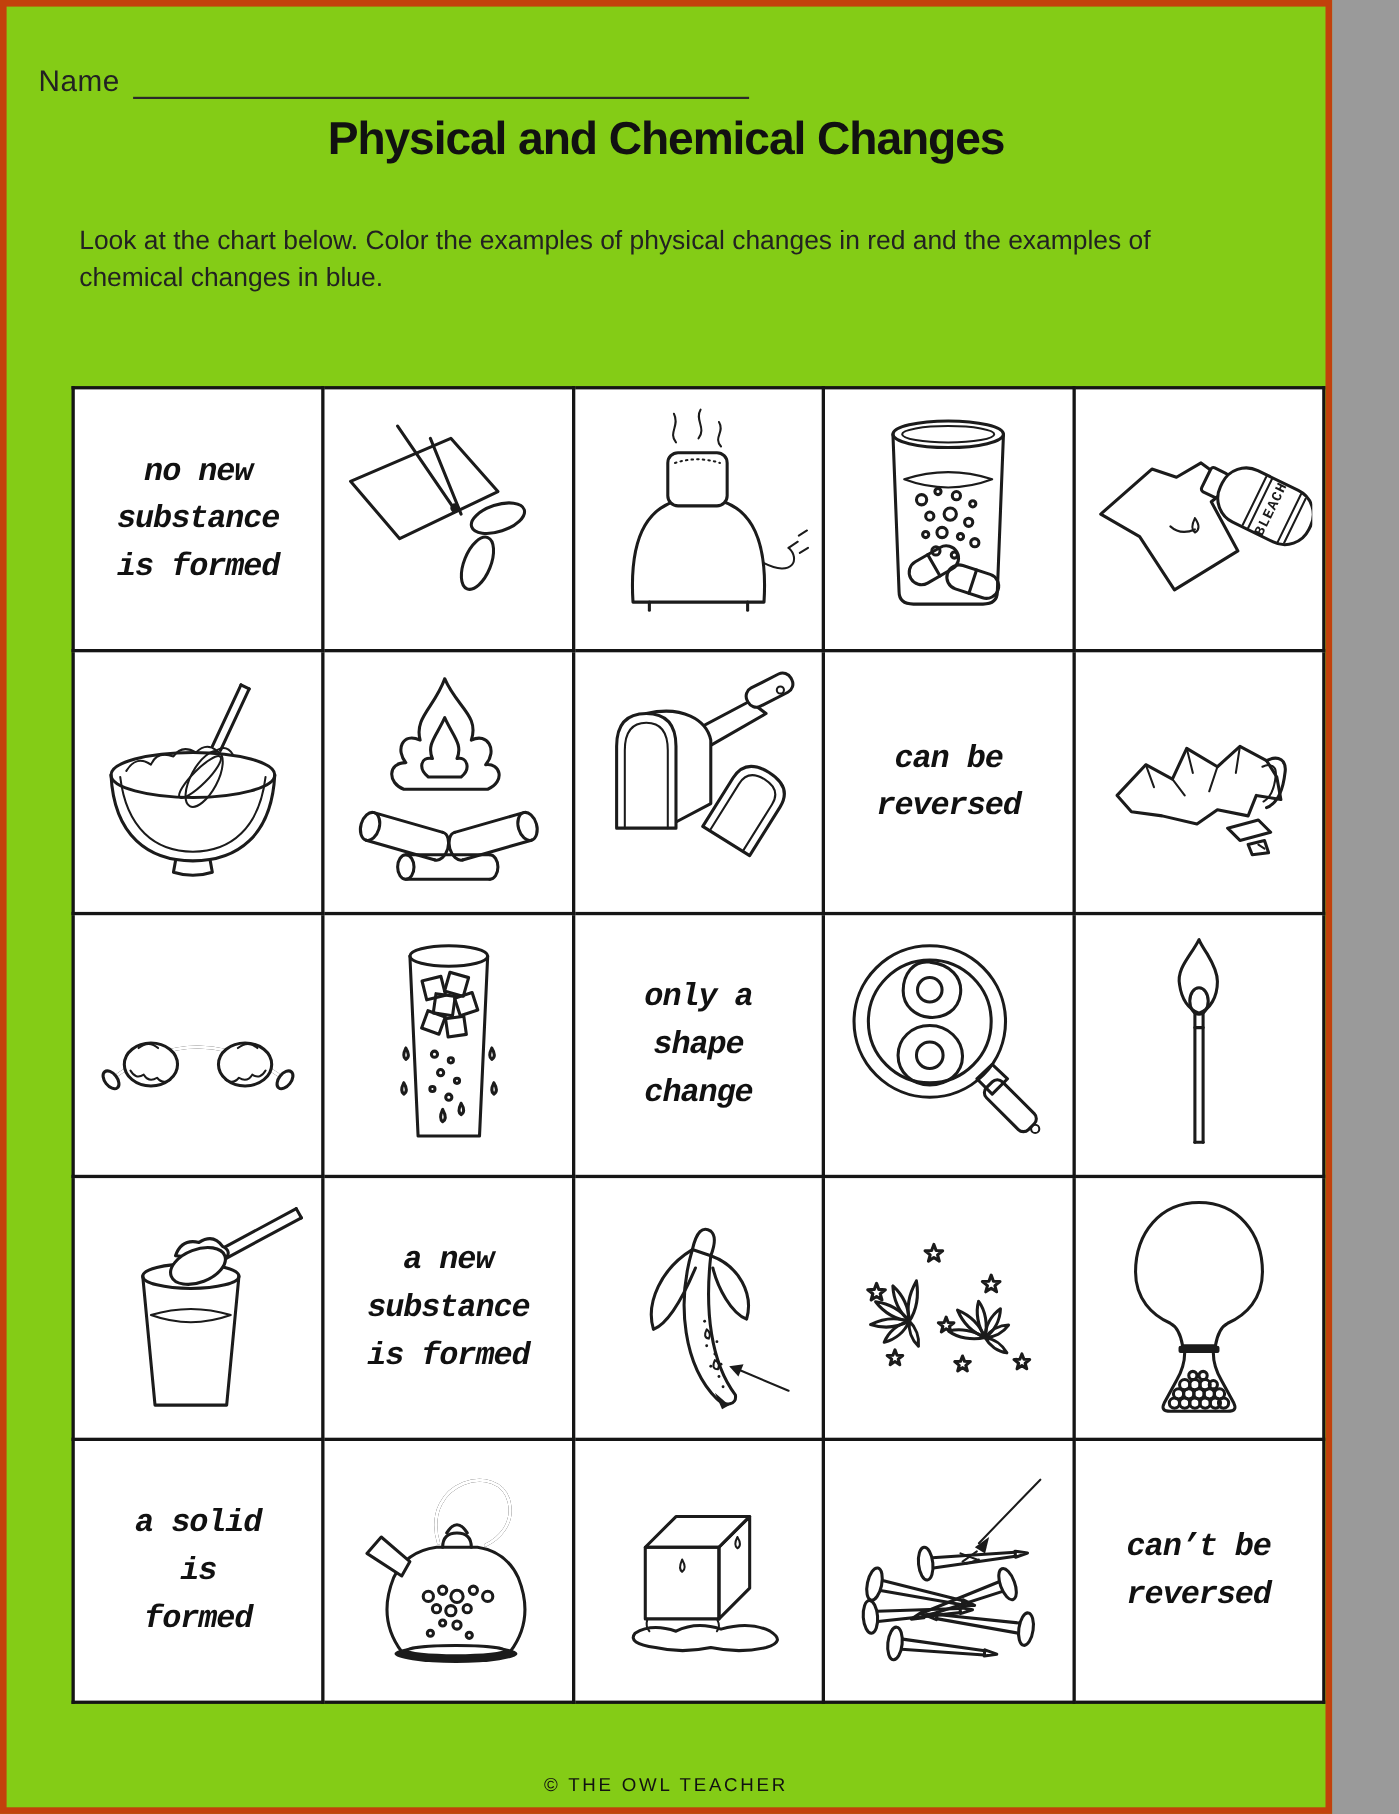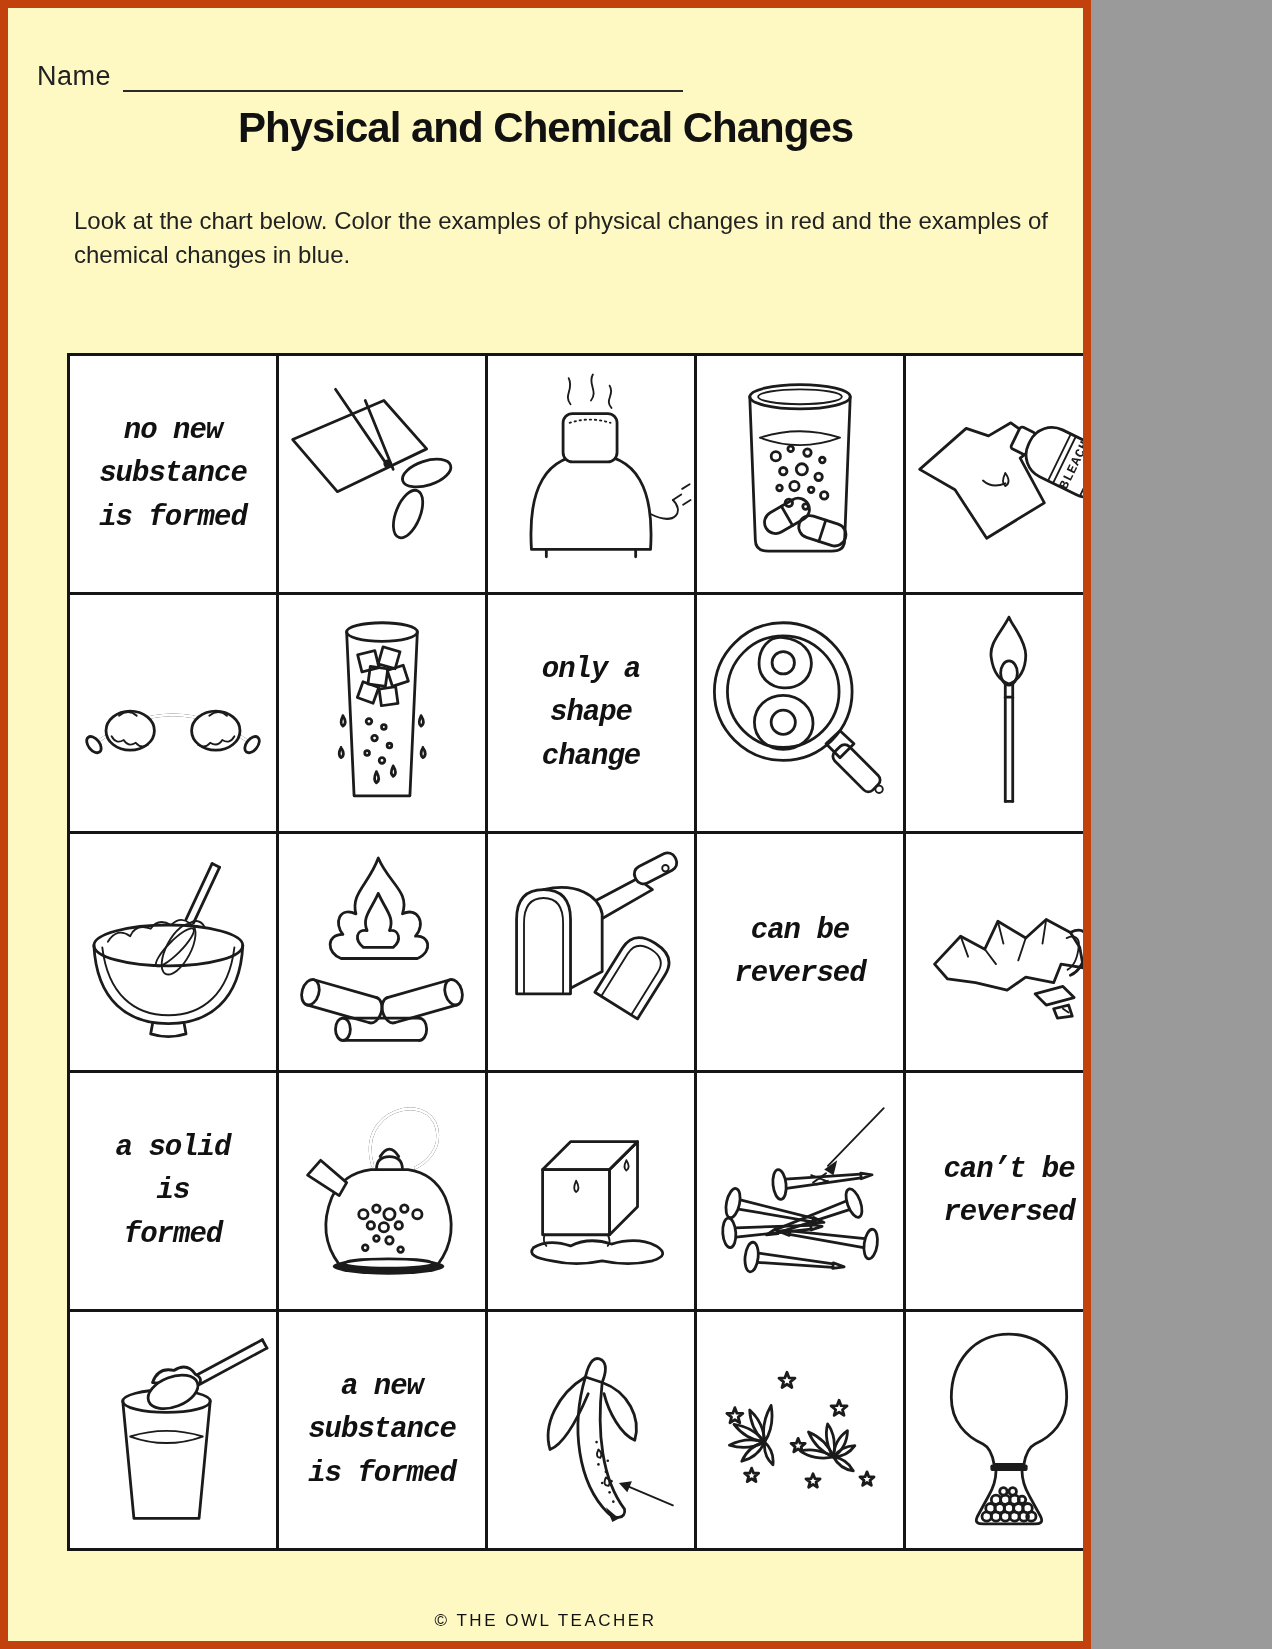--- a/index.html
+++ b/index.html
@@ -1,16 +1,16 @@
 <!DOCTYPE html>
 <html><head>
 <meta charset="utf-8">
 <style>
   html,body{margin:0;padding:0;background:#9a9a9a;}
-  .page{position:relative;width:1091px;height:1649px;background:#fef9c3;border:8px solid #c2410c;
+  .page{position:relative;width:1211px;height:1649px;background:#84cc16;border:6px solid #c2410c;
         box-sizing:border-box;font-family:"Liberation Sans",sans-serif;color:#1a1a1a;overflow:hidden;}
   .name-row{position:absolute;top:52px;left:29px;font-size:27px;letter-spacing:.5px;color:#222;}
   .name-line{display:inline-block;width:560px;height:30px;border-bottom:2px solid #2a2a2a;
              margin-left:12px;vertical-align:bottom;}
   .title{position:absolute;top:96px;left:0;width:100%;text-align:center;margin:0;
          font-family:Liberation Sans, sans-serif;font-weight:700;font-size:42px;letter-spacing:-1px;color:#111;}
   .instructions{position:absolute;top:184px;left:54px;width:1072px;margin:12px;
                 font-size:24px;line-height:1.42;color:#222;}
   table.grid{position:absolute;top:345px;left:59px;border-collapse:collapse;table-layout:fixed;}
   .grid td{width:226px;height:236px;border:3px solid #151515;padding:0;text-align:center;vertical-align:middle;background:#fff;}
@@ -118,20 +118,88 @@
             <text x="170" y="104" text-anchor="middle" transform="rotate(-90 170 104)">BLEACH</text>
           </g>
           <path class="thin" d="M106,114 q-5,10 0,14 q7,-4 0,-14"></path>
         </svg>
       </td>
     </tr>
 
     <tr>
       <td>
         <svg class="art" viewBox="0 0 220 230">
+          <line x1="152" y1="20" x2="124" y2="80"></line>
+          <line x1="160" y1="24" x2="132" y2="84"></line>
+          <line x1="152" y1="20" x2="160" y2="24"></line>
+          <ellipse class="thin" cx="116" cy="112" rx="13" ry="30" transform="rotate(28 116 112)"></ellipse>
+          <ellipse class="thin" cx="112" cy="110" rx="7" ry="28" transform="rotate(45 112 110)"></ellipse>
+          <path class="thin" d="M40,104 q10,-16 24,-6 q6,-14 22,-8 q8,-12 22,-4 q10,-10 20,-2 q10,-6 16,4"></path>
+          <ellipse cx="105" cy="108" rx="80" ry="22"></ellipse>
+          <path d="M25,108 C28,168 62,192 105,192 C148,192 182,168 185,108"></path>
+          <path class="thin" d="M34,110 C40,160 68,183 105,183 C142,183 170,160 176,110"></path>
+          <path d="M88,192 L86,203 Q105,209 124,203 L122,192"></path>
+        </svg>
+      </td>
+      <td>
+        <svg class="art" viewBox="0 0 220 230">
+          <path d="M106,14 C96,42 76,52 82,74 C64,66 58,84 68,96 C50,96 50,116 66,122 L148,122 C166,114 160,96 146,98 C158,84 148,66 132,74 C140,50 118,42 106,14 Z"></path>
+          <path d="M106,52 C98,70 88,78 94,92 C82,90 80,102 90,110 L122,110 C132,102 128,90 118,92 C124,78 114,70 106,52 Z"></path>
+          <g transform="rotate(16 60 166)">
+            <ellipse cx="32" cy="166" rx="9" ry="14"></ellipse>
+                <line x1="32" y1="152" x2="102" y2="152"></line>
+            <line x1="32" y1="180" x2="102" y2="180"></line>
+                <path d="M102,152 a9,14 0 0 1 0,28"></path>
+          </g>
+          <g transform="rotate(-16 160 166)">
+            <ellipse cx="188" cy="166" rx="9" ry="14"></ellipse>
+                <line x1="118" y1="152" x2="188" y2="152"></line>
+            <line x1="118" y1="180" x2="188" y2="180"></line>
+                <path d="M118,180 a9,14 0 0 1 0,-28"></path>
+          </g>
+          <ellipse cx="68" cy="198" rx="8" ry="12"></ellipse>
+              <line x1="68" y1="186" x2="150" y2="186"></line>
+          <line x1="68" y1="210" x2="150" y2="210"></line>
+              <path d="M150,186 a8,12 0 0 1 0,24"></path>
+        </svg>
+      </td>
+      <td>
+        <svg class="art" viewBox="0 0 220 230">
+          <polygon points="92,72 160,36 176,48 110,86"></polygon>
+          <rect class="wh" x="158" y="26" width="48" height="20" rx="9" transform="rotate(-27 158 36)"></rect>
+          <circle class="thin" cx="190" cy="25" r="3.5"></circle>
+          <path class="wh" d="M59,48 C94,40 118,54 122,74 L122,136 L88,154 Z"></path>
+          <path class="wh" d="M30,160 L30,80 Q30,48 59,48 Q88,48 88,80 L88,160 Z"></path>
+          <path class="thin" d="M38,160 L38,84 Q38,57 59,57 Q80,57 80,84 L80,160"></path>
+          <g transform="rotate(32 150 150)">
+            <path class="wh" d="M124,120 L124,176 L178,176 L178,120 Q178,97 151,97 Q124,97 124,120 Z"></path>
+            <path class="thin" d="M132,176 L132,122 Q132,105 151,105 Q170,105 170,122 L170,176"></path>
+          </g>
+        </svg>
+      </td>
+      <td>
+        <div class="cell-text">can be
+reversed</div>
+      </td>
+      <td>
+        <svg class="art" viewBox="0 0 220 230">
+          <path d="M30,128 L58,98 L84,112 L98,82 L128,100 L150,80 L176,94 L186,110 L190,132 L166,128 L158,148 L128,142 L108,156 L74,148 L44,144 Z"></path>
+          <path class="thin" d="M84,112 L96,128 M128,100 L120,124 M150,80 L146,106 M98,82 L104,106 M58,98 L66,120"></path>
+          <path d="M176,94 C188,88 196,94 194,106 C192,124 186,136 176,140"></path>
+          <path class="thin" d="M172,100 C180,96 186,100 185,108 C184,120 180,130 173,134"></path>
+          <polygon points="138,160 168,152 180,164 150,172"></polygon>
+          <polygon points="158,176 174,172 178,184 162,186"></polygon>
+          <path class="thin" d="M168,176 l6,4"></path>
+        </svg>
+      </td>
+    </tr>
+
+    <tr>
+      <td>
+        <svg class="art" viewBox="0 0 220 230">
           <path d="M26,148 Q110,86 194,148" stroke-width="18"></path>
           <path class="wcore" d="M26,148 Q110,86 194,148" stroke-width="11"></path>
           <ellipse class="wh" cx="25" cy="149" rx="6" ry="10" transform="rotate(-38 25 149)"></ellipse>
           <ellipse class="wh" cx="195" cy="149" rx="6" ry="10" transform="rotate(38 195 149)"></ellipse>
           <ellipse class="wh" cx="64" cy="134" rx="26" ry="21"></ellipse>
           <path class="thin" d="M44,140 q5,9 13,4 q5,8 13,3 q6,7 13,2 M52,118 q10,-8 19,0"></path>
           <ellipse class="wh" cx="156" cy="134" rx="26" ry="21"></ellipse>
           <path class="thin" d="M176,140 q-5,9 -13,4 q-5,8 -13,3 q-6,7 -13,2 M149,118 q10,-8 19,0"></path>
         </svg>
       </td>
@@ -187,180 +255,20 @@
           <line x1="106" y1="98" x2="114" y2="98"></line>
           <ellipse cx="110" cy="72" rx="9" ry="13"></ellipse>
           <path d="M110,12 C102,28 88,40 91,56 C93,70 100,80 110,84 C121,80 128,68 128,53 C128,44 124,36 118,26 C115,21 112,17 110,12 Z"></path>
         </svg>
       </td>
     </tr>
 
     <tr>
       <td>
         <svg class="art" viewBox="0 0 220 230">
-          <line x1="152" y1="20" x2="124" y2="80"></line>
-          <line x1="160" y1="24" x2="132" y2="84"></line>
-          <line x1="152" y1="20" x2="160" y2="24"></line>
-          <ellipse class="thin" cx="116" cy="112" rx="13" ry="30" transform="rotate(28 116 112)"></ellipse>
-          <ellipse class="thin" cx="112" cy="110" rx="7" ry="28" transform="rotate(45 112 110)"></ellipse>
-          <path class="thin" d="M40,104 q10,-16 24,-6 q6,-14 22,-8 q8,-12 22,-4 q10,-10 20,-2 q10,-6 16,4"></path>
-          <ellipse cx="105" cy="108" rx="80" ry="22"></ellipse>
-          <path d="M25,108 C28,168 62,192 105,192 C148,192 182,168 185,108"></path>
-          <path class="thin" d="M34,110 C40,160 68,183 105,183 C142,183 170,160 176,110"></path>
-          <path d="M88,192 L86,203 Q105,209 124,203 L122,192"></path>
-        </svg>
-      </td>
-      <td>
-        <svg class="art" viewBox="0 0 220 230">
-          <path d="M106,14 C96,42 76,52 82,74 C64,66 58,84 68,96 C50,96 50,116 66,122 L148,122 C166,114 160,96 146,98 C158,84 148,66 132,74 C140,50 118,42 106,14 Z"></path>
-          <path d="M106,52 C98,70 88,78 94,92 C82,90 80,102 90,110 L122,110 C132,102 128,90 118,92 C124,78 114,70 106,52 Z"></path>
-          <g transform="rotate(16 60 166)">
-            <ellipse cx="32" cy="166" rx="9" ry="14"></ellipse>
-                <line x1="32" y1="152" x2="102" y2="152"></line>
-            <line x1="32" y1="180" x2="102" y2="180"></line>
-                <path d="M102,152 a9,14 0 0 1 0,28"></path>
-          </g>
-          <g transform="rotate(-16 160 166)">
-            <ellipse cx="188" cy="166" rx="9" ry="14"></ellipse>
-                <line x1="118" y1="152" x2="188" y2="152"></line>
-            <line x1="118" y1="180" x2="188" y2="180"></line>
-                <path d="M118,180 a9,14 0 0 1 0,-28"></path>
-          </g>
-          <ellipse cx="68" cy="198" rx="8" ry="12"></ellipse>
-              <line x1="68" y1="186" x2="150" y2="186"></line>
-          <line x1="68" y1="210" x2="150" y2="210"></line>
-              <path d="M150,186 a8,12 0 0 1 0,24"></path>
-        </svg>
-      </td>
-      <td>
-        <svg class="art" viewBox="0 0 220 230">
-          <polygon points="92,72 160,36 176,48 110,86"></polygon>
-          <rect class="wh" x="158" y="26" width="48" height="20" rx="9" transform="rotate(-27 158 36)"></rect>
-          <circle class="thin" cx="190" cy="25" r="3.5"></circle>
-          <path class="wh" d="M59,48 C94,40 118,54 122,74 L122,136 L88,154 Z"></path>
-          <path class="wh" d="M30,160 L30,80 Q30,48 59,48 Q88,48 88,80 L88,160 Z"></path>
-          <path class="thin" d="M38,160 L38,84 Q38,57 59,57 Q80,57 80,84 L80,160"></path>
-          <g transform="rotate(32 150 150)">
-            <path class="wh" d="M124,120 L124,176 L178,176 L178,120 Q178,97 151,97 Q124,97 124,120 Z"></path>
-            <path class="thin" d="M132,176 L132,122 Q132,105 151,105 Q170,105 170,122 L170,176"></path>
-          </g>
-        </svg>
-      </td>
-      <td>
-        <div class="cell-text">can be
-reversed</div>
-      </td>
-      <td>
-        <svg class="art" viewBox="0 0 220 230">
-          <path d="M30,128 L58,98 L84,112 L98,82 L128,100 L150,80 L176,94 L186,110 L190,132 L166,128 L158,148 L128,142 L108,156 L74,148 L44,144 Z"></path>
-          <path class="thin" d="M84,112 L96,128 M128,100 L120,124 M150,80 L146,106 M98,82 L104,106 M58,98 L66,120"></path>
-          <path d="M176,94 C188,88 196,94 194,106 C192,124 186,136 176,140"></path>
-          <path class="thin" d="M172,100 C180,96 186,100 185,108 C184,120 180,130 173,134"></path>
-          <polygon points="138,160 168,152 180,164 150,172"></polygon>
-          <polygon points="158,176 174,172 178,184 162,186"></polygon>
-          <path class="thin" d="M168,176 l6,4"></path>
-        </svg>
-      </td>
-    </tr>
-
-    <tr>
-      <td>
-        <div class="cell-text">a solid
-is
-formed</div>
-      </td>
-      <td>
-        <svg class="art" viewBox="0 0 220 230">
-          <path d="M100,88 C82,26 160,8 169,48 C174,70 158,84 146,90" stroke-width="13"></path>
-          <path class="wcore" d="M100,88 C82,26 160,8 169,48 C174,70 158,84 146,90" stroke-width="7"></path>
-          <path class="wh" d="M64,194 Q40,162 56,122 Q68,96 98,92 L138,92 Q166,96 178,122 Q194,162 170,194 Z"></path>
-          <path d="M104,92 Q104,78 118,78 Q132,78 132,92"></path>
-          <path d="M108,78 Q118,62 128,78"></path>
-          <polygon class="wh" points="64,120 30,98 44,82 72,106"></polygon>
-          <g class="thin">
-            <circle cx="90" cy="140" r="5"></circle>
-                <circle cx="104" cy="134" r="4"></circle>
-                <circle cx="118" cy="140" r="6"></circle>
-            <circle cx="134" cy="134" r="4"></circle>
-                <circle cx="148" cy="140" r="5"></circle>
-                <circle cx="98" cy="152" r="4"></circle>
-            <circle cx="112" cy="154" r="5"></circle>
-                <circle cx="128" cy="152" r="4"></circle>
-                <circle cx="104" cy="166" r="3"></circle>
-            <circle cx="118" cy="168" r="4"></circle>
-                <circle cx="92" cy="176" r="3"></circle>
-                <circle cx="130" cy="178" r="3"></circle>
-          </g>
-          <ellipse class="ink" cx="117" cy="196" rx="60" ry="9"></ellipse>
-          <ellipse class="wh" cx="117" cy="193" rx="48" ry="5"></ellipse>
-        </svg>
-      </td>
-      <td>
-        <svg class="art" viewBox="0 0 220 230">
-          <polygon points="58,92 88,62 160,62 130,92"></polygon>
-          <polygon points="58,92 130,92 130,162 58,162"></polygon>
-          <polygon points="130,92 160,62 160,132 130,162"></polygon>
-          <path class="thin" d="M94,104 q-4,9 0,12 q5,-3 0,-12"></path>
-          <path class="thin" d="M148,82 q-4,8 0,11 q5,-3 0,-11"></path>
-          <path d="M48,176 Q64,166 88,174 Q108,164 132,172 Q160,164 180,174 Q196,184 176,190 Q150,196 122,190 Q94,196 68,190 Q40,186 48,176 Z"></path>
-          <path class="thin" d="M60,162 q-2,8 2,12 M128,162 q4,8 0,12"></path>
-        </svg>
-      </td>
-      <td>
-        <svg class="art" viewBox="0 0 220 230">
-          <g transform="translate(88,108) rotate(-6)">
-            <ellipse class="wh" cx="0" cy="0" rx="7" ry="16"></ellipse>
-                <line x1="7" y1="-5" x2="88" y2="-2"></line>
-            <line x1="7" y1="5" x2="88" y2="2"></line>
-                <polygon points="88,-3 100,0 88,3"></polygon>
-          </g>
-          <g transform="translate(38,128) rotate(12)">
-            <ellipse class="wh" cx="0" cy="0" rx="7" ry="16"></ellipse>
-                <line x1="7" y1="-5" x2="88" y2="-2"></line>
-            <line x1="7" y1="5" x2="88" y2="2"></line>
-                <polygon points="88,-3 100,0 88,3"></polygon>
-          </g>
-          <g transform="translate(168,128) rotate(160)">
-            <ellipse class="wh" cx="0" cy="0" rx="7" ry="16"></ellipse>
-                <line x1="7" y1="-5" x2="88" y2="-2"></line>
-            <line x1="7" y1="5" x2="88" y2="2"></line>
-                <polygon points="88,-3 100,0 88,3"></polygon>
-          </g>
-          <g transform="translate(34,160) rotate(-4)">
-            <ellipse class="wh" cx="0" cy="0" rx="7" ry="16"></ellipse>
-                <line x1="7" y1="-5" x2="88" y2="-2"></line>
-            <line x1="7" y1="5" x2="88" y2="2"></line>
-                <polygon points="88,-3 100,0 88,3"></polygon>
-          </g>
-          <g transform="translate(186,172) rotate(188)">
-            <ellipse class="wh" cx="0" cy="0" rx="7" ry="16"></ellipse>
-                <line x1="7" y1="-5" x2="88" y2="-2"></line>
-            <line x1="7" y1="5" x2="88" y2="2"></line>
-                <polygon points="88,-3 100,0 88,3"></polygon>
-          </g>
-          <g transform="translate(58,186) rotate(6)">
-            <ellipse class="wh" cx="0" cy="0" rx="7" ry="16"></ellipse>
-                <line x1="7" y1="-5" x2="88" y2="-2"></line>
-            <line x1="7" y1="5" x2="88" y2="2"></line>
-                <polygon points="88,-3 100,0 88,3"></polygon>
-          </g>
-          <line class="thin" x1="200" y1="26" x2="140" y2="88"></line>
-          <polygon class="ink" points="136,92 150,82 146,98"></polygon>
-          <path class="thin" d="M122,98 l16,6 m-14,2 l14,-10 m-10,12 l12,-4"></path>
-        </svg>
-      </td>
-      <td>
-        <div class="cell-text">can’t be
-reversed</div>
-      </td>
-    </tr>
-
-    <tr>
-      <td>
-        <svg class="art" viewBox="0 0 220 230">
           <path d="M56,84 L68,210 L138,210 L150,84"></path>
           <ellipse cx="103" cy="84" rx="47" ry="12"></ellipse>
           <path class="thin" d="M64,122 Q103,136 142,122 M64,122 Q103,110 142,122"></path>
           <line x1="206" y1="18" x2="128" y2="60"></line>
           <line x1="211" y1="27" x2="133" y2="69"></line>
           <line x1="206" y1="18" x2="211" y2="27"></line>
           <path class="wh" d="M88,64 q6,-17 23,-13 q14,-9 23,4 q10,5 2,13 Z"></path>
           <ellipse class="wh" cx="110" cy="74" rx="28" ry="16" transform="rotate(-21 110 74)"></ellipse>
         </svg>
       </td>
@@ -451,18 +359,110 @@
             <circle cx="96" cy="190" r="5"></circle>
                 <circle cx="106" cy="190" r="5"></circle>
                 <circle cx="116" cy="190" r="5"></circle>
             <circle cx="124" cy="190" r="4"></circle>
                 <circle cx="104" cy="181" r="4"></circle>
                 <circle cx="114" cy="181" r="4"></circle>
           </g>
         </svg>
       </td>
     </tr>
+
+    <tr>
+      <td>
+        <div class="cell-text">a solid
+is
+formed</div>
+      </td>
+      <td>
+        <svg class="art" viewBox="0 0 220 230">
+          <path d="M100,88 C82,26 160,8 169,48 C174,70 158,84 146,90" stroke-width="13"></path>
+          <path class="wcore" d="M100,88 C82,26 160,8 169,48 C174,70 158,84 146,90" stroke-width="7"></path>
+          <path class="wh" d="M64,194 Q40,162 56,122 Q68,96 98,92 L138,92 Q166,96 178,122 Q194,162 170,194 Z"></path>
+          <path d="M104,92 Q104,78 118,78 Q132,78 132,92"></path>
+          <path d="M108,78 Q118,62 128,78"></path>
+          <polygon class="wh" points="64,120 30,98 44,82 72,106"></polygon>
+          <g class="thin">
+            <circle cx="90" cy="140" r="5"></circle>
+                <circle cx="104" cy="134" r="4"></circle>
+                <circle cx="118" cy="140" r="6"></circle>
+            <circle cx="134" cy="134" r="4"></circle>
+                <circle cx="148" cy="140" r="5"></circle>
+                <circle cx="98" cy="152" r="4"></circle>
+            <circle cx="112" cy="154" r="5"></circle>
+                <circle cx="128" cy="152" r="4"></circle>
+                <circle cx="104" cy="166" r="3"></circle>
+            <circle cx="118" cy="168" r="4"></circle>
+                <circle cx="92" cy="176" r="3"></circle>
+                <circle cx="130" cy="178" r="3"></circle>
+          </g>
+          <ellipse class="ink" cx="117" cy="196" rx="60" ry="9"></ellipse>
+          <ellipse class="wh" cx="117" cy="193" rx="48" ry="5"></ellipse>
+        </svg>
+      </td>
+      <td>
+        <svg class="art" viewBox="0 0 220 230">
+          <polygon points="58,92 88,62 160,62 130,92"></polygon>
+          <polygon points="58,92 130,92 130,162 58,162"></polygon>
+          <polygon points="130,92 160,62 160,132 130,162"></polygon>
+          <path class="thin" d="M94,104 q-4,9 0,12 q5,-3 0,-12"></path>
+          <path class="thin" d="M148,82 q-4,8 0,11 q5,-3 0,-11"></path>
+          <path d="M48,176 Q64,166 88,174 Q108,164 132,172 Q160,164 180,174 Q196,184 176,190 Q150,196 122,190 Q94,196 68,190 Q40,186 48,176 Z"></path>
+          <path class="thin" d="M60,162 q-2,8 2,12 M128,162 q4,8 0,12"></path>
+        </svg>
+      </td>
+      <td>
+        <svg class="art" viewBox="0 0 220 230">
+          <g transform="translate(88,108) rotate(-6)">
+            <ellipse class="wh" cx="0" cy="0" rx="7" ry="16"></ellipse>
+                <line x1="7" y1="-5" x2="88" y2="-2"></line>
+            <line x1="7" y1="5" x2="88" y2="2"></line>
+                <polygon points="88,-3 100,0 88,3"></polygon>
+          </g>
+          <g transform="translate(38,128) rotate(12)">
+            <ellipse class="wh" cx="0" cy="0" rx="7" ry="16"></ellipse>
+                <line x1="7" y1="-5" x2="88" y2="-2"></line>
+            <line x1="7" y1="5" x2="88" y2="2"></line>
+                <polygon points="88,-3 100,0 88,3"></polygon>
+          </g>
+          <g transform="translate(168,128) rotate(160)">
+            <ellipse class="wh" cx="0" cy="0" rx="7" ry="16"></ellipse>
+                <line x1="7" y1="-5" x2="88" y2="-2"></line>
+            <line x1="7" y1="5" x2="88" y2="2"></line>
+                <polygon points="88,-3 100,0 88,3"></polygon>
+          </g>
+          <g transform="translate(34,160) rotate(-4)">
+            <ellipse class="wh" cx="0" cy="0" rx="7" ry="16"></ellipse>
+                <line x1="7" y1="-5" x2="88" y2="-2"></line>
+            <line x1="7" y1="5" x2="88" y2="2"></line>
+                <polygon points="88,-3 100,0 88,3"></polygon>
+          </g>
+          <g transform="translate(186,172) rotate(188)">
+            <ellipse class="wh" cx="0" cy="0" rx="7" ry="16"></ellipse>
+                <line x1="7" y1="-5" x2="88" y2="-2"></line>
+            <line x1="7" y1="5" x2="88" y2="2"></line>
+                <polygon points="88,-3 100,0 88,3"></polygon>
+          </g>
+          <g transform="translate(58,186) rotate(6)">
+            <ellipse class="wh" cx="0" cy="0" rx="7" ry="16"></ellipse>
+                <line x1="7" y1="-5" x2="88" y2="-2"></line>
+            <line x1="7" y1="5" x2="88" y2="2"></line>
+                <polygon points="88,-3 100,0 88,3"></polygon>
+          </g>
+          <line class="thin" x1="200" y1="26" x2="140" y2="88"></line>
+          <polygon class="ink" points="136,92 150,82 146,98"></polygon>
+          <path class="thin" d="M122,98 l16,6 m-14,2 l14,-10 m-10,12 l12,-4"></path>
+        </svg>
+      </td>
+      <td>
+        <div class="cell-text">can’t be
+reversed</div>
+      </td>
+    </tr>
     </tbody>
   </table>
 
   <div class="footer">© THE OWL TEACHER</div>
 
 </div>
 
 </body></html>

